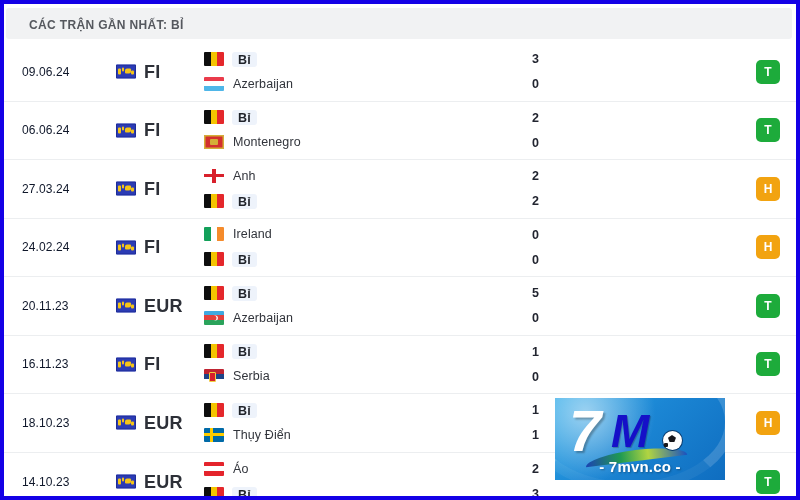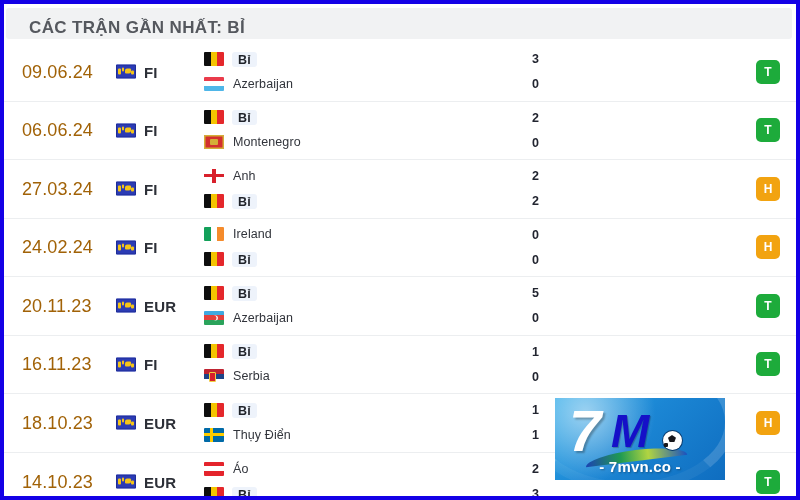--- a/index.html
+++ b/index.html
@@ -28,21 +28,21 @@
     top: 4px;
     width: 786px;
     height: 31px;
     background: #f1f2f3;
     border-radius: 3px;
   }
   .header-title {
     position: absolute;
     left: 23px;
     top: 10px;
-    font-size: 17px;
+    font-size: 12px;
     font-weight: 700;
     letter-spacing: 0.35px;
     color: #55585e;
     white-space: nowrap;
   }
   .rows {
     position: absolute;
     left: 0;
     top: 39px;
     width: 792px;
@@ -54,22 +54,22 @@
     box-sizing: border-box;
   }
   .match-row:last-child {
     border-bottom: none;
   }
   .cell-date {
     position: absolute;
     left: 18px;
     top: 50%;
     transform: translateY(-50%);
-    font-size: 18px;
-    color: #a16207;
+    font-size: 12px;
+    color: #0f172a;
     white-space: nowrap;
     letter-spacing: 0.1px;
   }
   .cell-comp {
     position: absolute;
     left: 112px;
     top: 50%;
     transform: translateY(-50%);
     display: flex;
     align-items: center;
@@ -87,21 +87,21 @@
   }
   .comp-icon .m1, .comp-icon .m2, .comp-icon .m3, .comp-icon .m4 {
     position: absolute;
     background: #f5c518;
   }
   .comp-icon .m1 { left: 2px;  top: 4px; width: 3px;  height: 6px; border-radius: 1px; }
   .comp-icon .m2 { left: 6px;  top: 3px; width: 2px;  height: 4px; border-radius: 1px; }
   .comp-icon .m3 { left: 9px;  top: 4px; width: 6px;  height: 5px; border-radius: 2px 1px 2px 1px; }
   .comp-icon .m4 { left: 15px; top: 6px; width: 3px;  height: 4px; border-radius: 1px; }
   .comp-label {
-    font-size: 15px;
+    font-size: 18px;
     font-weight: 700;
     color: #2d3038;
     letter-spacing: 0.2px;
     white-space: nowrap;
   }
   .cell-teams {
     position: absolute;
     left: 200px;
     top: 0;
     height: 100%;

